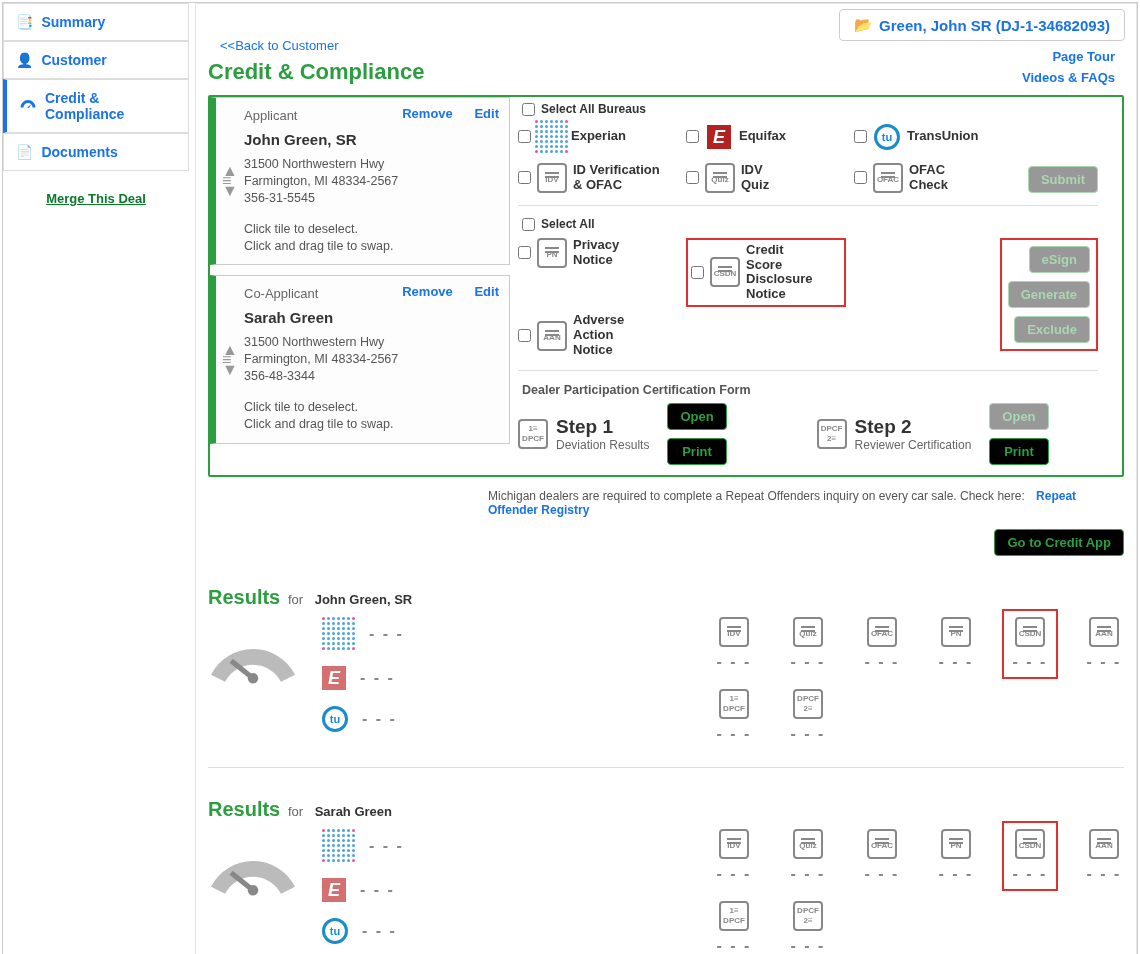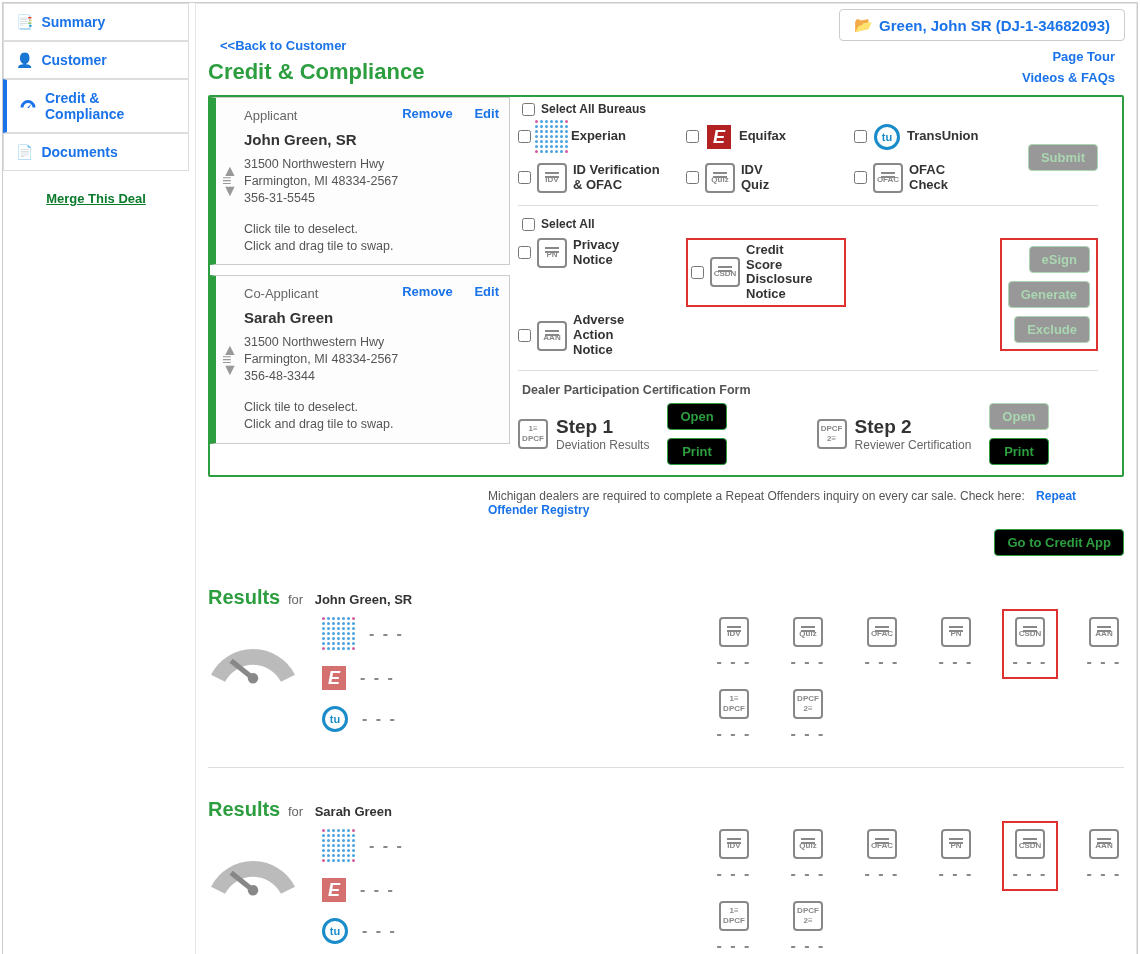--- a/index.html
+++ b/index.html
@@ -4,21 +4,21 @@
 <style>
   * { box-sizing: border-box; margin: 0; padding: 0; }
   body { font-family: "Segoe UI", Arial, sans-serif; font-size: 13px; color: #333; background: #fff; width: 1140px; }
   .outer { border: 1px solid #ccc; width: 1136px; margin: 2px; position: relative; min-height: 950px; }
   .sidebar { position: absolute; left: 0; top: 0; width: 186px; }
   .sidebar-item { display:flex; align-items:center; gap:8px; padding:10px 12px; border:1px solid #ddd; background:#fff; cursor:pointer; color:#1a73e8; font-weight:600; font-size:14px; }
   .sidebar-item.active { border-left:4px solid #1a73e8; }
   .merge-link { display:block; text-align:center; margin-top:20px; color:#0a7a2b; font-weight:600; text-decoration:underline; }
   .main { margin-left:192px; padding:10px 12px 20px 12px; background:#fff; border:1px solid #e5e5e5; min-height:940px; }
   .customer-pill { position:absolute; top:6px; right:12px; background:#fff; border:1px solid #ccc; border-radius:4px; padding:6px 14px; color:#1a73e8; font-weight:700; font-size:15px; display:flex; align-items:center; gap:6px; }
-  .back-link { color:#1a73e8; font-weight:700; font-size:13px; margin-left:12px;}
+  .back-link { color:#1a73e8; font-weight:400; font-size:13px; margin-left:12px;}
   .page-title { color:#2c9e3f; font-weight:700; font-size:22px; margin:6px 0 10px 0; }
   .toplinks { position:absolute; top:46px; right:22px; text-align:right; font-size:13px; color:#1a73e8; font-weight:600; }
   .toplinks div { margin-bottom:6px; }
   .green-box { border:2px solid #2c9e3f; border-radius:2px; padding:0; display:flex; }
   .tiles-col { width:300px; padding:0; }
   .tile { border:1px solid #ccc; border-left:6px solid #2c9e3f; background:#fdfdfd; margin:0 0 10px 0; position:relative; padding:10px 10px 10px 28px; }
   .drag-handle { position:absolute; left:6px; top:50%; transform:translateY(-50%); color:#999; font-size:16px; line-height:10px;}
   .tile .role { color:#666; }
   .tile .actions { position:absolute; top:8px; right:10px; font-size:13px;}
   .tile .actions a { color:#1a73e8; font-weight:600; margin-left:18px; }
@@ -57,21 +57,21 @@
   .gauge { font-size:72px; color:#aaa; line-height:1; }
   .bureau-col { display:flex; flex-direction:column; gap:16px; }
   .bureau-row { display:flex; align-items:center; gap:14px; }
   .dash { font-weight:800; color:#888; font-size:16px; letter-spacing:2px;}
   .doc-grid { margin-left:auto; display:flex; flex-direction:column; gap:18px; }
   .doc-grid-row { display:flex; gap:34px; }
   .doc-cell { display:flex; flex-direction:column; align-items:center; gap:6px; width:40px;}
   .hl-cell { outline:2px solid #e03131; outline-offset:6px; }
   .eq-logo { display:inline-block; width:24px; height:24px; background:#b22222; color:#fff; font-weight:900; font-size:18px; text-align:center; line-height:24px; font-style:italic; }
   .tu-logo { display:inline-block; width:26px; height:26px; border:3px solid #1a8cc9; border-radius:50%; color:#1a8cc9; font-weight:800; font-size:11px; text-align:center; line-height:20px;}
-  .action-stack { display:flex; gap:12px; align-items:center; }
+  .action-stack { display:flex; gap:12px; align-items:flex-end; }
   .action-stack > .group { flex:1; }
   .experian-dots { display:grid; grid-template-columns:repeat(7,3px); grid-auto-rows:3px; gap:2px; }
   .experian-dots span{ width:3px;height:3px;border-radius:50%; background:#4aa3df;}
   .experian-dots span.p{ background:#d85b9c;}
   svg { display:block; }
 </style>
 </head>
 <body>
 
 <div class="outer">

